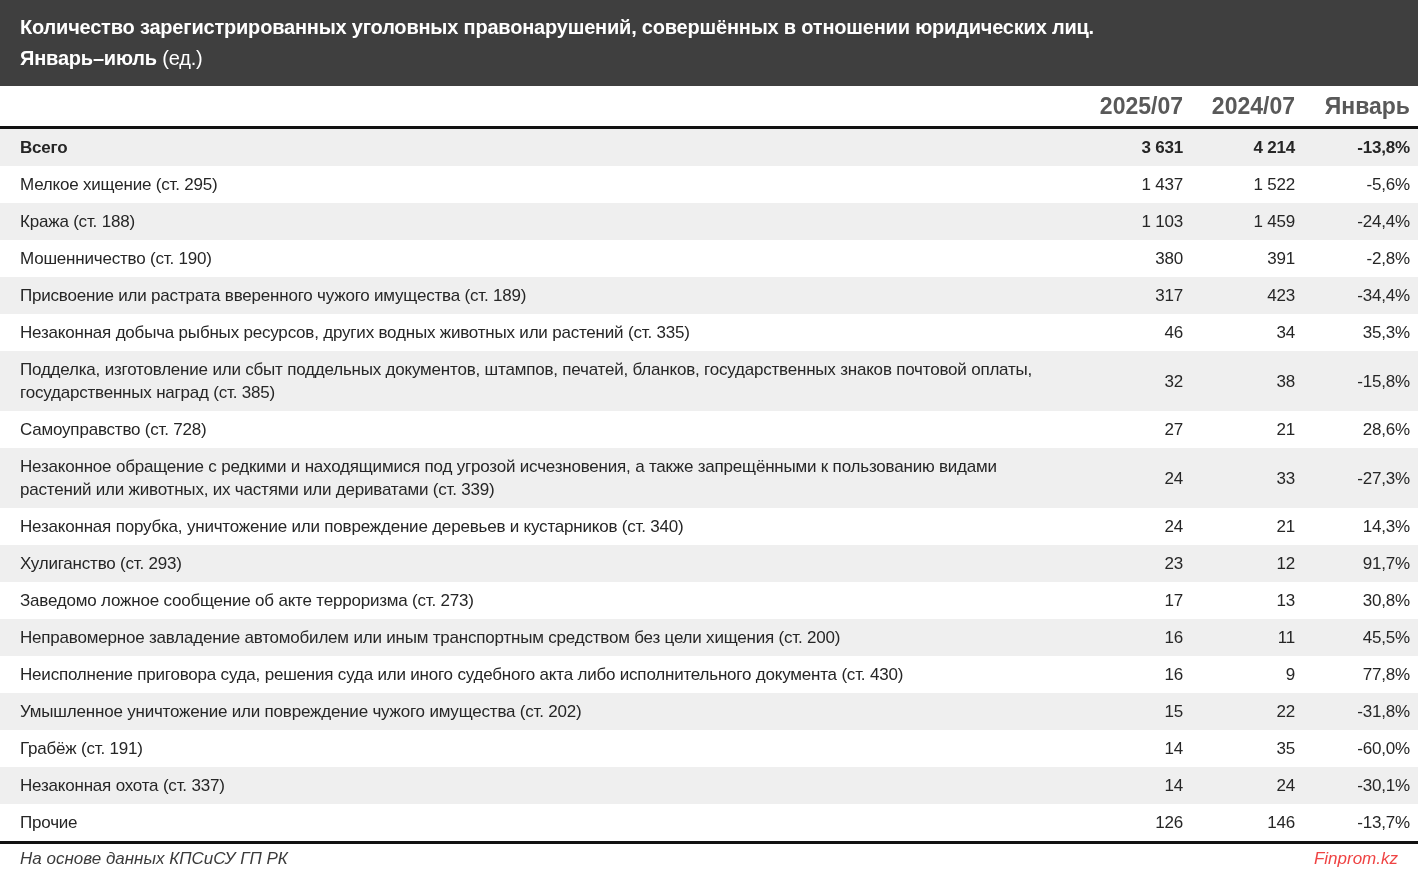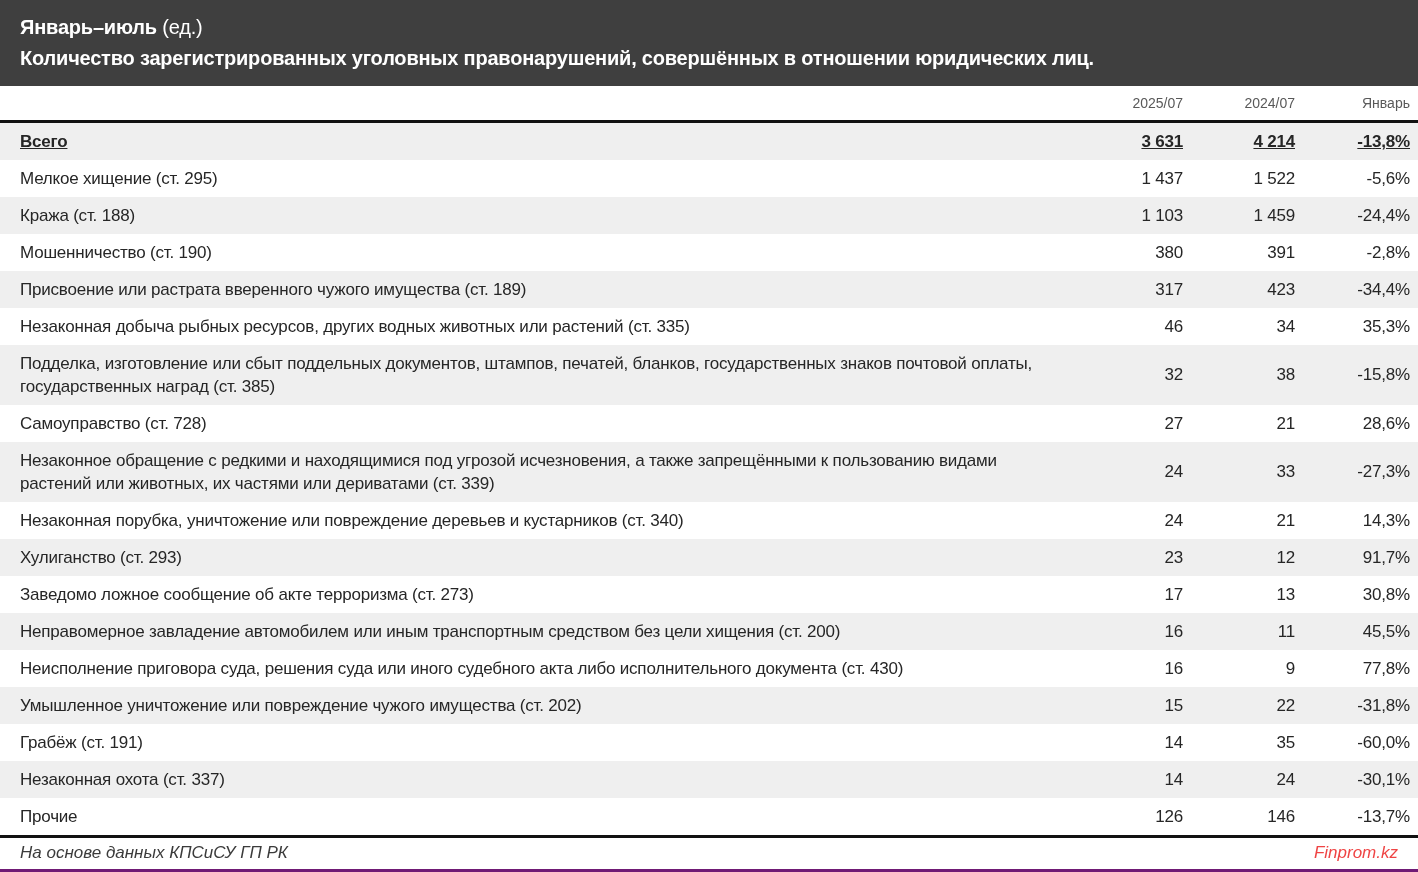--- a/index.html
+++ b/index.html
@@ -19,58 +19,58 @@
     letter-spacing: -0.2px;
   }
   .header .unit { font-weight: normal; }
 
   table { width: 100%; border-collapse: collapse; }
   col.c-num1 { width: 118px; }
   col.c-num2 { width: 112px; }
   col.c-num3 { width: 115px; }
 
   thead th {
-    font-weight: normal; color: #595959;
-    font-size: 14px; text-align: right;
+    font-weight: bold; color: #595959;
+    font-size: 23px; text-align: right;
     padding: 7px 8px 6px 0; height: 35px;
     border-bottom: 3px solid #111111;
     background: #ffffff;
   }
   thead th.lbl { text-align: left; padding-left: 20px; }
 
   tbody td {
     font-size: 17px; line-height: 23px;
     padding: 7px 8px 7px 0;
     text-align: right; vertical-align: middle;
     letter-spacing: -0.2px;
   }
   tbody td.label { text-align: left; padding-left: 20px; padding-right: 14px; }
   tbody tr:nth-child(odd) { background: #efefef; }
   tbody tr:nth-child(even) { background: #ffffff; }
-  tbody tr.total td { font-weight: bold; text-decoration: underline; }
+  tbody tr.total td { font-weight: bold; }
 
   .footer {
     flex: 0 0 auto;
     display: flex; justify-content: space-between; align-items: center;
     border-top: 3px solid #111111;
     border-bottom: 5px solid #701a75;
     padding: 3px 20px 4px 20px;
     font-size: 17px; line-height: 24px; font-style: italic; color: #3b3b3b;
   }
   .footer .brand { font-weight: normal; color: #ef4444; font-size: 17px; }
   .bottom-bar { flex: 1 1 auto; min-height: 6px; background: #3f3f3f; }
 </style>
 </head>
 <body>
 
 <div class="page">
 
   <div class="header">
+    <div>Количество зарегистрированных уголовных правонарушений, совершённых в отношении юридических лиц.</div>
     <div><span>Январь–июль</span><span class="unit"> (ед.)</span></div>
-    <div>Количество зарегистрированных уголовных правонарушений, совершённых в отношении юридических лиц.</div>
   </div>
 
   <table>
     <colgroup>
       <col class="c-label">
         <col class="c-num1">
         <col class="c-num2">
         <col class="c-num3">
     </colgroup>
     <thead>

